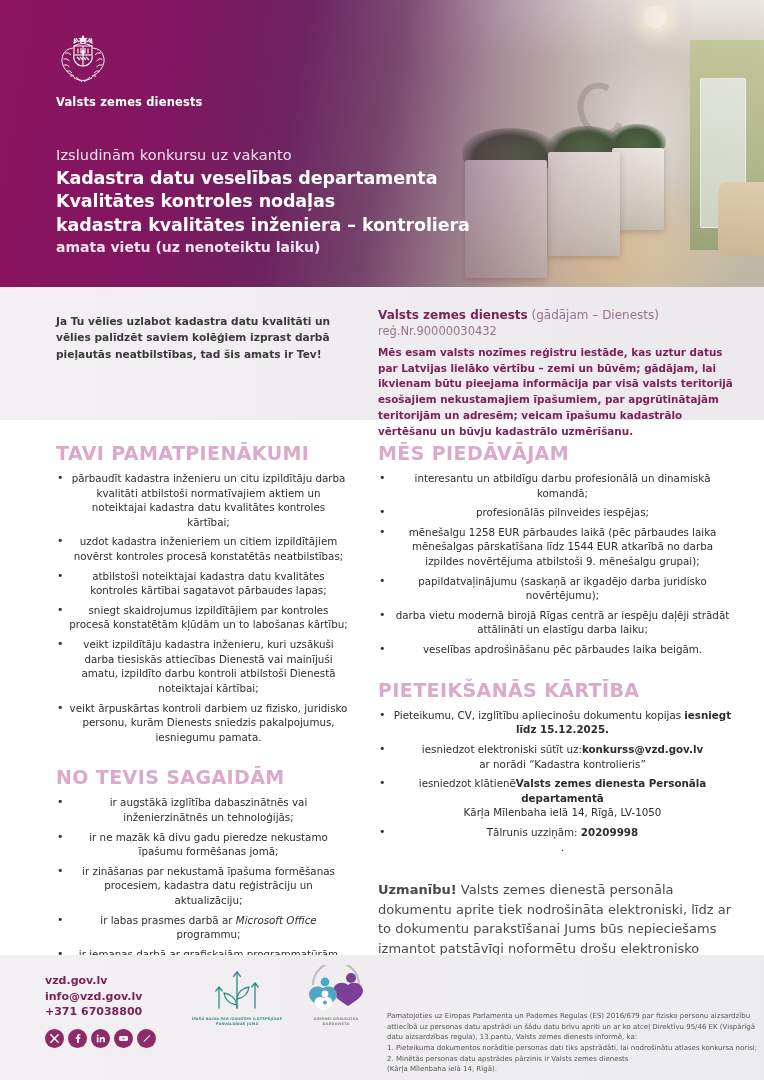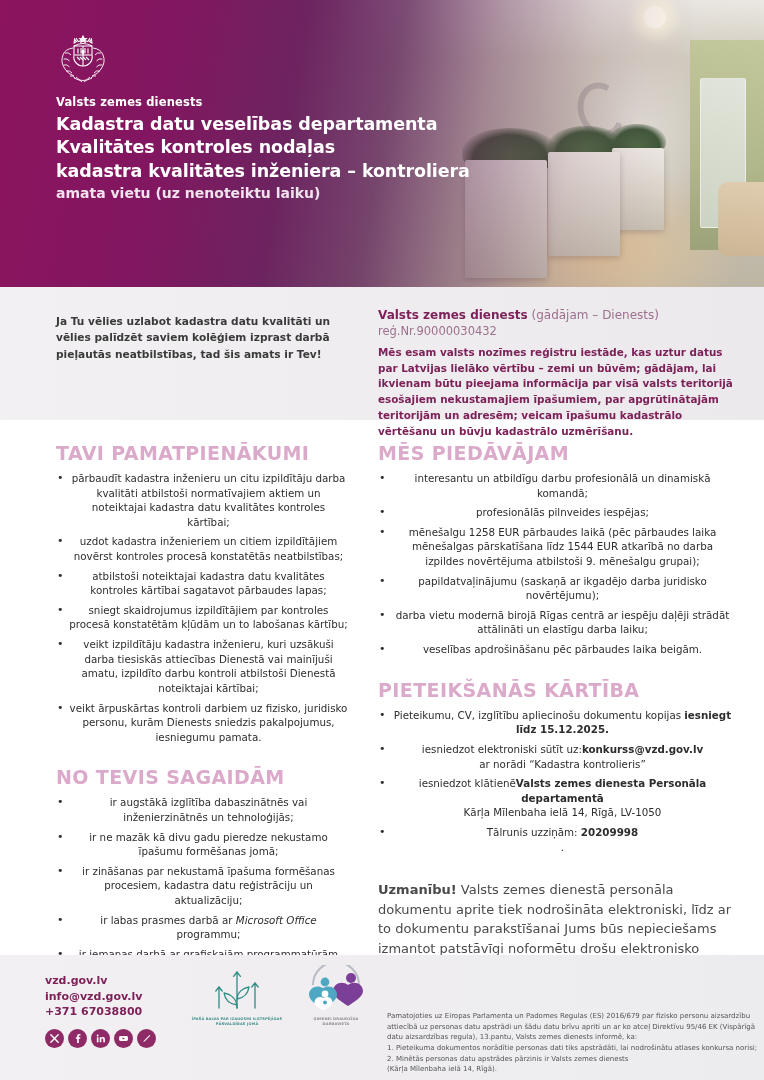--- a/index.html
+++ b/index.html
@@ -239,20 +239,21 @@
             <path d="M37 18 q8 1 10 7 q3 7 -2 14 q-3 5 -9 7"></path>
             <path d="M9 23 q4 -1 6 2 M7.5 29 q4 -1 6 2 M7.5 35 q4 -1 6 2 M10 41 q4 -1 6 2 M14 46 q3 -1 5 2"></path>
             <path d="M45 23 q-4 -1 -6 2 M46.5 29 q-4 -1 -6 2 M46.5 35 q-4 -1 -6 2 M44 41 q-4 -1 -6 2 M40 46 q-3 -1 -5 2"></path>
             <path d="M18 48 q9 5 18 0"></path>
             <path d="M20 47 l6 5 M34 47 l-6 5"></path>
           </g>
         </svg>
         <div class="brand">Valsts zemes dienests</div>
       </div>
 
+      <div class="kicker">Izsludinām konkursu uz vakanto</div>
       <div class="vac-title">
         <div>Kadastra datu veselības departamenta</div>
         <div>Kvalitātes kontroles nodaļas</div>
         <div>kadastra kvalitātes inženiera – kontroliera</div>
       </div>
       <div class="subtitle">amata vietu (uz nenoteiktu laiku)</div>
     </div>
   </div>
 
   <div class="band">

